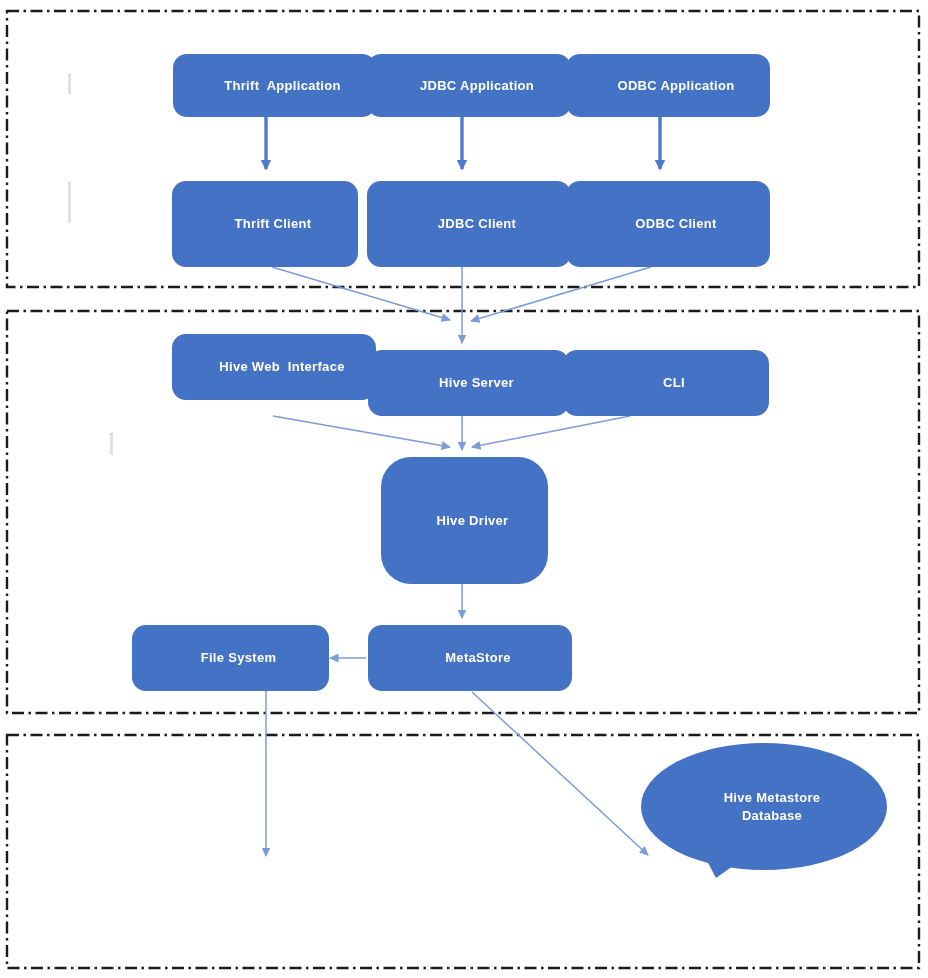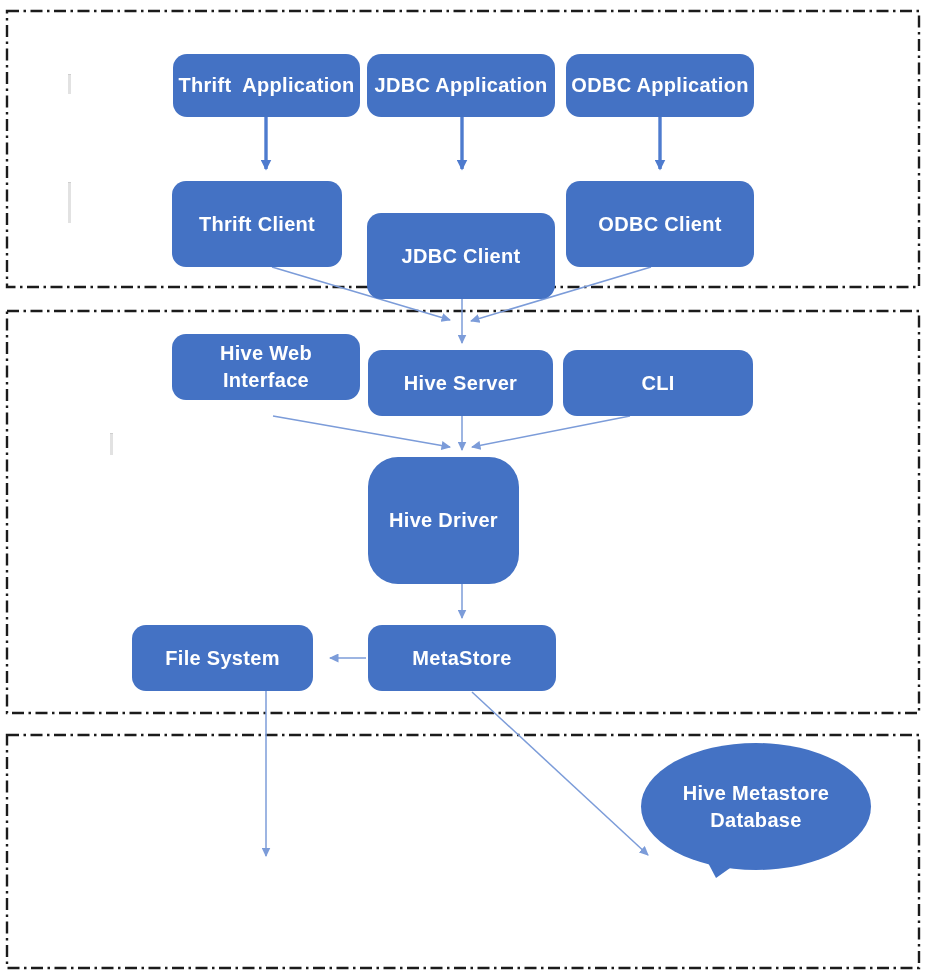--- a/index.html
+++ b/index.html
@@ -11,26 +11,27 @@
     overflow:hidden;
   }
   #connector-layer{position:absolute;left:0;top:0;z-index:0;}
   .node{
     position:absolute;
     z-index:2;
     background:#4472C4;
     color:#ffffff;
     display:flex;align-items:center;justify-content:center;
     font-weight:bold;
-    font-size:20px;
+    font-size:13px;
     line-height:1.35;
     text-align:center;
     white-space:pre-wrap;
     border-radius:14px;
     letter-spacing:0.3px;
+    padding-left:16px;
   }
   .node.driver{border-radius:30px;}
   .node.ellipse{border-radius:50%;}
   .gray-mark{
     position:absolute;z-index:1;
     width:3px;background:#e2e2e2;border-top:1px solid #cfcfcf;
   }
 </style>
 </head>
 <body>
@@ -77,28 +78,28 @@
 
   <div class="gray-mark" style="left:68px;top:74px;height:19px;"></div>
   <div class="gray-mark" style="left:68px;top:182px;height:40px;"></div>
   <div class="gray-mark" style="left:110px;top:433px;height:21px;"></div>
 
   <div class="node" style="left:173px;top:54px;width:187px;height:63px;">Thrift  Application</div>
   <div class="node" style="left:367px;top:54px;width:188px;height:63px;">JDBC Application</div>
   <div class="node" style="left:566px;top:54px;width:188px;height:63px;">ODBC Application</div>
 
   <div class="node" style="left:172px;top:181px;width:170px;height:86px;">Thrift Client</div>
-  <div class="node" style="left:367px;top:181px;width:188px;height:86px;margin-top:32px;">JDBC Client</div>
+  <div class="node" style="left:367px;top:181px;width:188px;height:86px;">JDBC Client</div>
   <div class="node" style="left:566px;top:181px;width:188px;height:86px;">ODBC Client</div>
 
   <div class="node" style="left:172px;top:334px;width:188px;height:66px;">Hive Web  Interface</div>
   <div class="node" style="left:368px;top:350px;width:185px;height:66px;">Hive Server</div>
   <div class="node" style="left:563px;top:350px;width:190px;height:66px;">CLI</div>
 
-  <div class="node driver" style="left:368px;top:457px;width:151px;height:127px;">Hive Driver</div>
+  <div class="node driver" style="left:381px;top:457px;width:151px;height:127px;">Hive Driver</div>
 
   <div class="node" style="left:132px;top:625px;width:181px;height:66px;">File System</div>
   <div class="node" style="left:368px;top:625px;width:188px;height:66px;">MetaStore</div>
 
   <div class="node ellipse" style="left:641px;top:743px;width:230px;height:127px;">Hive Metastore
 Database</div>
 
 </div>
 
 </body></html>

